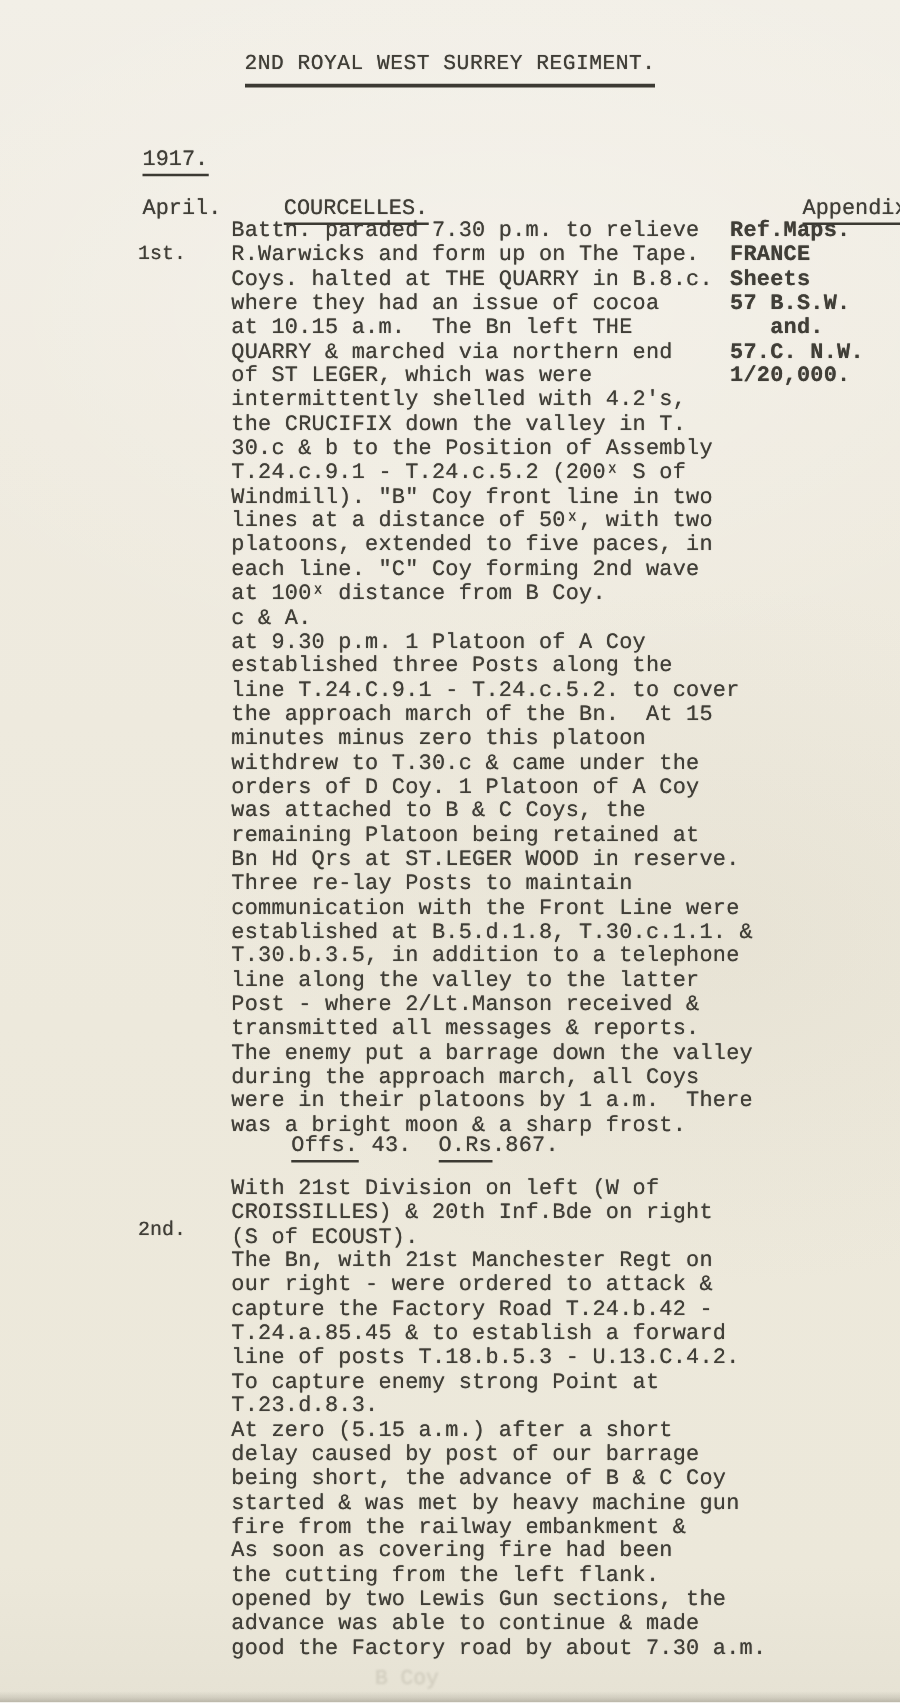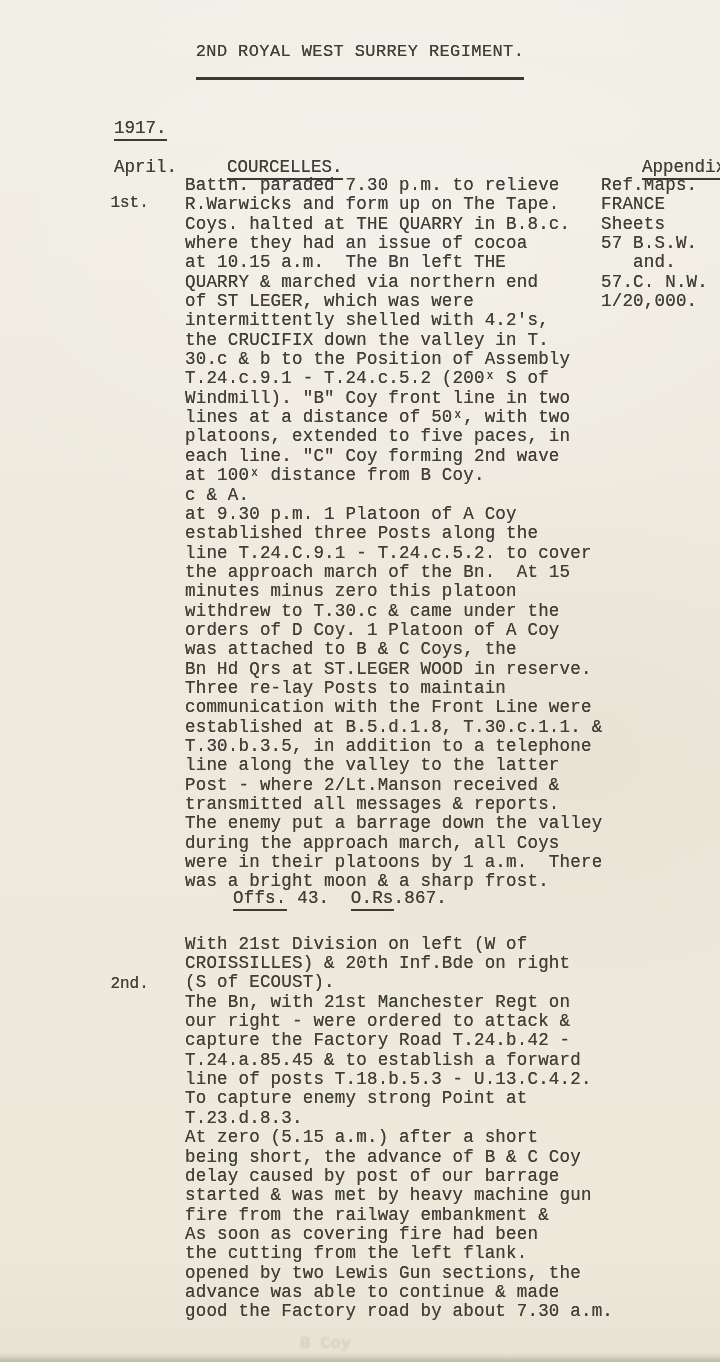--- a/index.html
+++ b/index.html
@@ -28,21 +28,21 @@
     top: 42px;
     left: 0;
     width: 100%;
     text-align: center;
   }
   .title-text {
     font-size: 17px;
     letter-spacing: 0.4px;
     white-space: pre;
     border-bottom: 3px solid #3c3a33;
-    padding-bottom: 16px;
+    padding-bottom: 6px;
   }
   .year {
     position: absolute;
     top: 98px;
     left: 72px;
     font-size: 17.5px;
     white-space: pre;
     text-align: right;
   }
   .month {
@@ -71,38 +71,39 @@
     position: absolute;
     left: 72px;
     font-size: 16px;
     white-space: pre;
   }
   .day-1 { top: 176px; }
   .day-2 { top: 957px; }
   .margin-col {
     position: absolute;
     top: 176px;
-    left: 601px;
+    left: 584px;
+    font-weight: bold;
   }
   .body-col {
     position: absolute;
     top: 176px;
     left: 185px;
     width: 445px;
   }
   .offs-line {
     height: 17px;
     line-height: 17px;
     margin-top: -2px;
     padding-left: 48px;
     font-size: 17.5px;
     letter-spacing: 0.2px;
     white-space: pre;
   }
-  .entry-2 { margin-top: 28px; }
+  .entry-2 { margin-top: 16px; }
   .ghost {
     position: absolute;
     top: 1334px;
     left: 300px;
     font-size: 17px;
     color: #8d8875;
     opacity: 0.22;
     filter: blur(1px);
     white-space: pre;
   }
@@ -178,20 +179,21 @@
         <div class="ln">at 100ˣ distance from B Coy.</div>
         <div class="ln">c &amp; A.</div>
         <div class="ln">at 9.30 p.m. 1 Platoon of A Coy</div>
         <div class="ln">established three Posts along the</div>
         <div class="ln">line T.24.C.9.1 - T.24.c.5.2. to cover</div>
         <div class="ln">the approach march of the Bn.  At 15</div>
         <div class="ln">minutes minus zero this platoon</div>
         <div class="ln">withdrew to T.30.c &amp; came under the</div>
         <div class="ln">orders of D Coy. 1 Platoon of A Coy</div>
         <div class="ln">was attached to B &amp; C Coys, the</div>
+        <div class="ln">remaining Platoon being retained at</div>
         <div class="ln">Bn Hd Qrs at ST.LEGER WOOD in reserve.</div>
         <div class="ln">Three re-lay Posts to maintain</div>
         <div class="ln">communication with the Front Line were</div>
         <div class="ln">established at B.5.d.1.8, T.30.c.1.1. &amp;</div>
         <div class="ln">T.30.b.3.5, in addition to a telephone</div>
         <div class="ln">line along the valley to the latter</div>
         <div class="ln">Post - where 2/Lt.Manson received &amp;</div>
         <div class="ln">transmitted all messages &amp; reports.</div>
         <div class="ln">The enemy put a barrage down the valley</div>
         <div class="ln">during the approach march, all Coys</div>
@@ -206,22 +208,22 @@
         <div class="ln">CROISSILLES) &amp; 20th Inf.Bde on right</div>
         <div class="ln">(S of ECOUST).</div>
         <div class="ln">The Bn, with 21st Manchester Regt on</div>
         <div class="ln">our right - were ordered to attack &amp;</div>
         <div class="ln">capture the Factory Road T.24.b.42 -</div>
         <div class="ln">T.24.a.85.45 &amp; to establish a forward</div>
         <div class="ln">line of posts T.18.b.5.3 - U.13.C.4.2.</div>
         <div class="ln">To capture enemy strong Point at</div>
         <div class="ln">T.23.d.8.3.</div>
         <div class="ln">At zero (5.15 a.m.) after a short</div>
+        <div class="ln">delay caused by post of our barrage</div>
         <div class="ln">being short, the advance of B &amp; C Coy</div>
-        <div class="ln">delay caused by post of our barrage</div>
         <div class="ln">started &amp; was met by heavy machine gun</div>
         <div class="ln">fire from the railway embankment &amp;</div>
         <div class="ln">As soon as covering fire had been</div>
         <div class="ln">the cutting from the left flank.</div>
         <div class="ln">opened by two Lewis Gun sections, the</div>
         <div class="ln">advance was able to continue &amp; made</div>
         <div class="ln">good the Factory road by about 7.30 a.m.</div>
       </div>
   </div>
 

